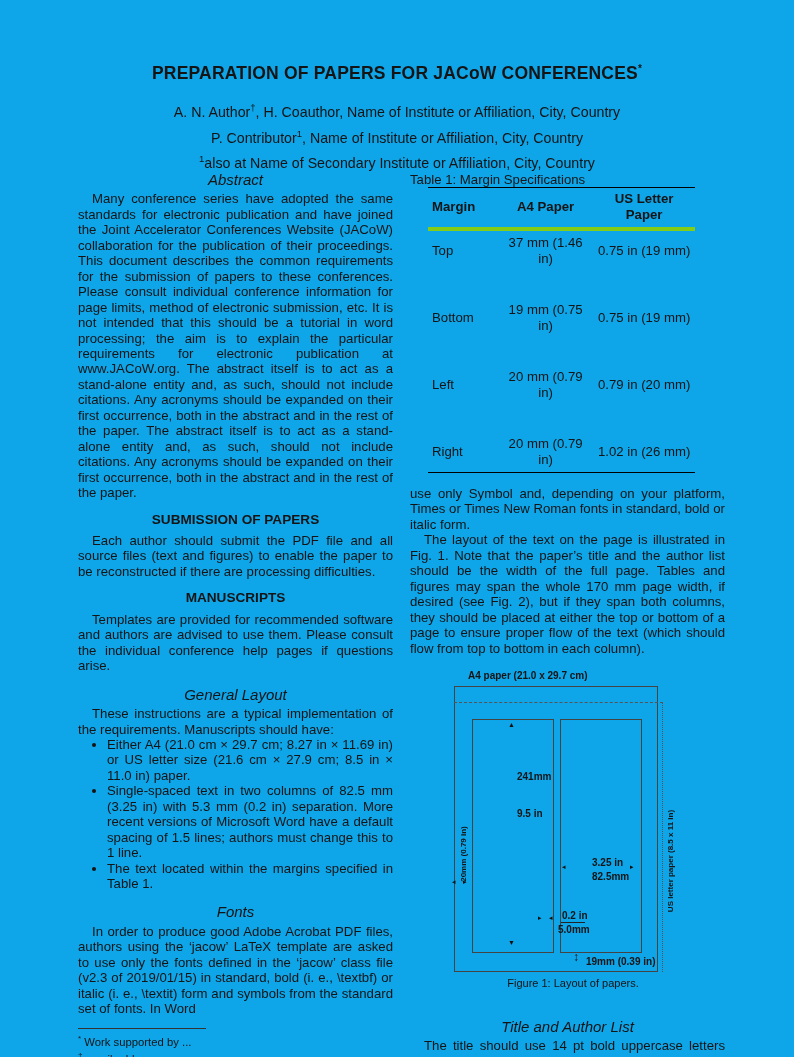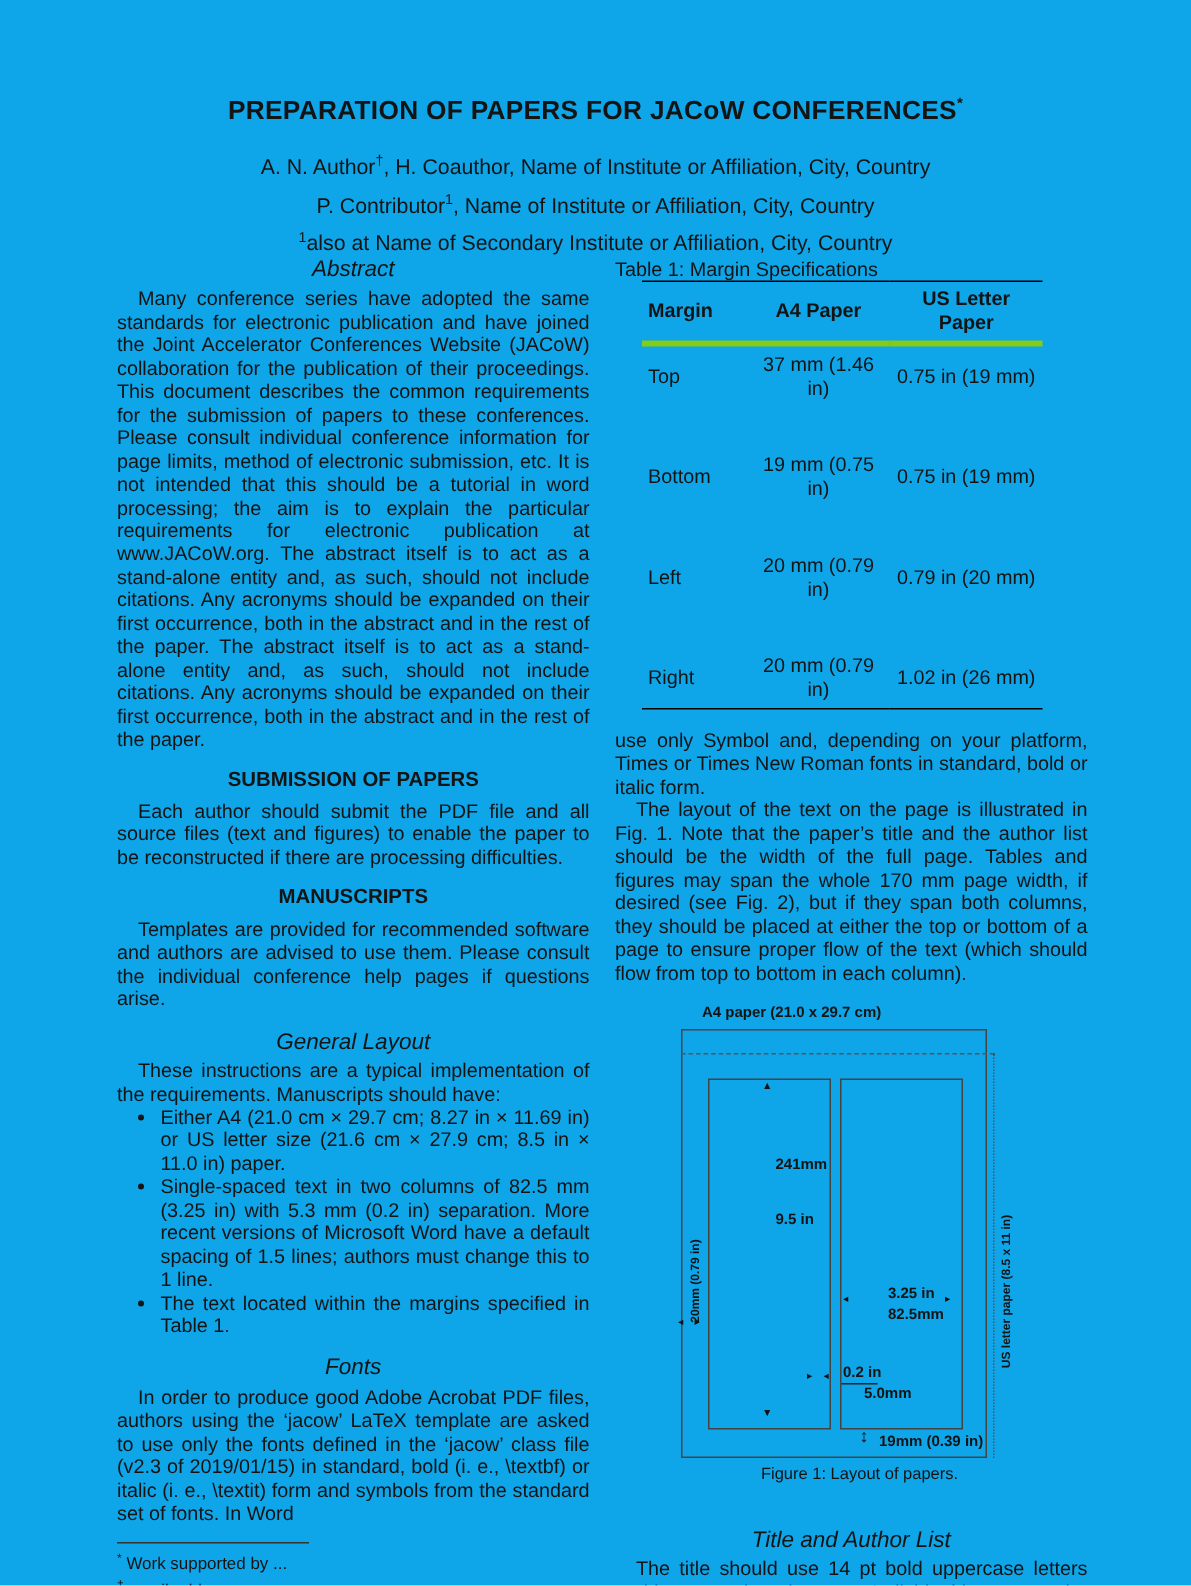--- a/index.html
+++ b/index.html
@@ -152,21 +152,21 @@
 
       <span class="lbl" style="left:182px;top:187px;">3.25 in</span>
       <span class="lbl" style="left:182px;top:201px;">82.5mm</span>
       <span class="arr" style="left:152px;top:192px;">◂</span>
       <span class="arr" style="left:220px;top:192px;">▸</span>
 
       <span class="arr" style="left:128px;top:243px;">▸</span>
       <span class="arr" style="left:139px;top:243px;">◂</span>
       <span class="lbl" style="left:152px;top:240px;">0.2 in</span>
       <div class="gap-rule"></div>
-      <span class="lbl" style="left:154px;top:254px;padding-left:12px;">5.0mm</span>
+      <span class="lbl" style="left:136px;top:254px;padding-left:12px;">5.0mm</span>
 
       <span class="arr" style="left:163px;top:283px;font-size:12px;font-weight:bold;">↕</span>
       <span class="lbl" style="left:176px;top:286px;">19mm (0.39 in)</span>
 
       <span class="rot" style="left:261px;top:190px;">US letter paper (8.5 x 11 in)</span>
 
       <div class="fig-caption">Figure 1: Layout of papers.</div>
     </div>
 
     <h3 class="ital" style="margin-top:16px;">Title and Author List</h3>

